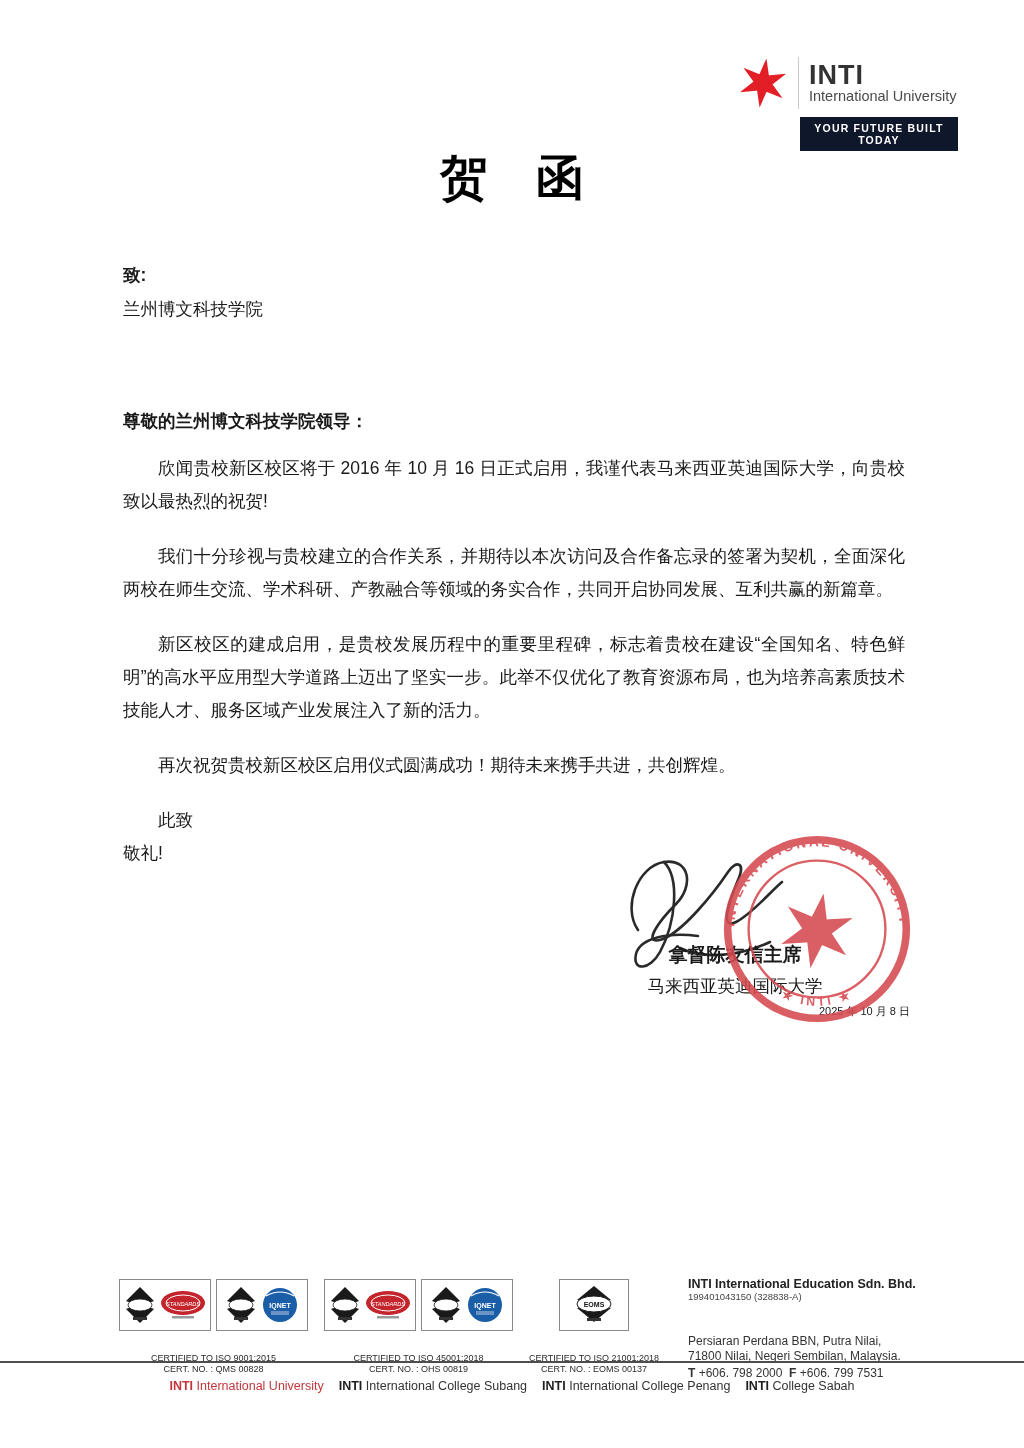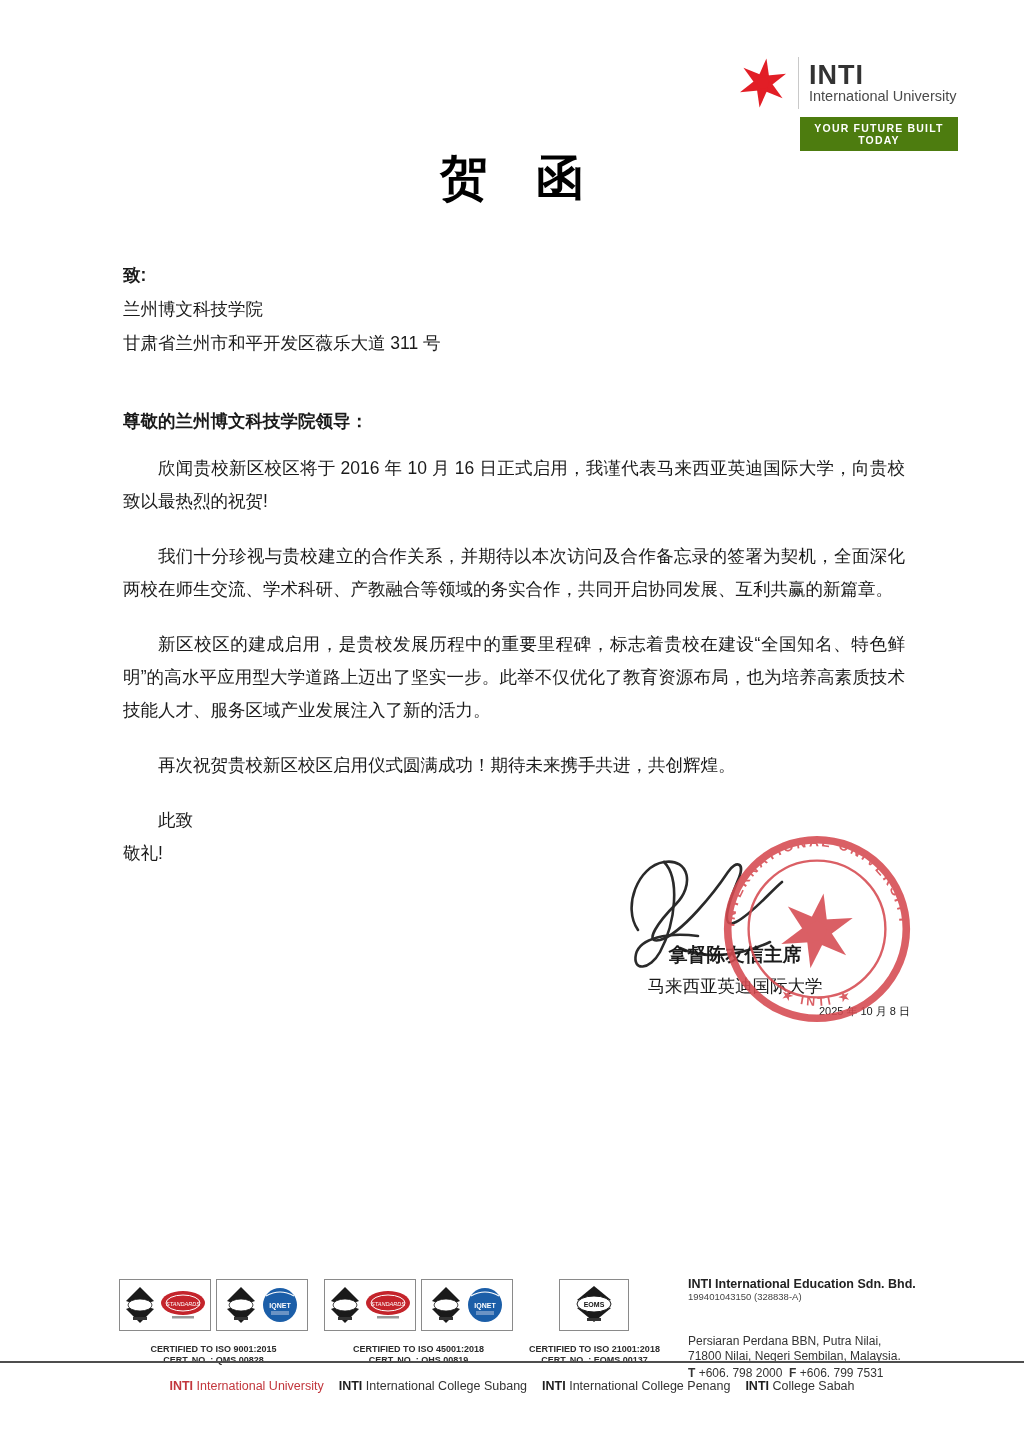--- a/index.html
+++ b/index.html
@@ -11,21 +11,21 @@
   }
 
   
   .logo-wrap { position:absolute; top:56px; right:66px; width:222px; }
   .logo-row { display:flex; align-items:center; }
   .logo-star { width:54px; height:54px; flex:0 0 auto; }
   .logo-div { width:1px; height:52px; background:#c9c9c9; margin:0 10px 0 8px; }
   .logo-text .brand { font-size:27px; font-weight:bold; color:#333; letter-spacing:1px; line-height:26px; }
   .logo-text .sub { font-size:14.5px; color:#4a4a4a; line-height:17px; }
   .logo-banner {
-    margin-top:7px; margin-left:64px; background:#4d7c0f; color:#fff;
+    margin-top:7px; margin-left:64px; background:#0f172a; color:#fff;
     font-size:10.5px; font-weight:bold; letter-spacing:1.2px;
     padding:5px 0; text-align:center; width:158px;
   }
 
   
   .title { position:absolute; top:146px; left:0; width:100%; text-align:center;
            font-size:48px; font-weight:bold; color:#000; }
   .recipient { position:absolute; top:258px; left:123px; font-size:17.5px; line-height:34px; }
   .recipient .to { font-weight:bold; }
   .salutation { position:absolute; top:409px; left:123px; font-size:17.5px; font-weight:bold; }
@@ -47,21 +47,21 @@
   .seal { position:absolute; top:-18px; left:162px; width:190px; height:190px;
           z-index:3; opacity:0.88; }
 
   
   .certs { position:absolute; top:1279px; left:119px; display:flex; align-items:flex-start; }
   .cert-group { margin-right:16px; text-align:center; }
   .cert-boxes { display:flex; gap:5px; justify-content:center; }
   .cert-box { width:92px; height:52px; border:1.5px solid #8a8a8a; background:#fff;
               display:flex; align-items:center; justify-content:center; gap:5px; }
   .cert-box.single { width:70px; }
-  .cert-caption { margin-top:13px; font-size:9px; font-weight:bold; color:#2b2b2b; line-height:11px; }
+  .cert-caption { margin-top:22px; font-size:9px; font-weight:normal; color:#2b2b2b; line-height:11px; }
 
   .company { position:absolute; top:1277px; left:688px; width:250px; }
   .company .cname { font-size:12.5px; font-weight:bold; color:#222; }
   .company .creg  { font-size:9.5px; color:#444; margin-bottom:6px; }
   .company .caddr { font-size:12px; color:#333; line-height:15px;margin-top:32px; }
   .company .cphone { font-size:12px; color:#333; margin-top:2px; }
   .company .cphone b { font-weight:bold; }
 
   .foot-rule { position:absolute; top:1361px; left:0; width:1024px; height:2px; background:#4d4d4d; }
   .institutions { position:absolute; top:1379px; left:0; width:100%;
@@ -104,21 +104,20 @@
       </div>
     </div>
     <div class="logo-banner">YOUR FUTURE BUILT TODAY</div>
   </div>
 
   <div class="title">贺　函</div>
 
   <div class="recipient">
     <div class="to">致:</div>
     <div>兰州博文科技学院</div>
-    <div>甘肃省兰州市和平开发区薇乐大道 311 号</div>
   </div>
 
   <div class="salutation">尊敬的兰州博文科技学院领导：</div>
 
   <div class="body-block">
     <p>欣闻贵校新区校区将于 2016 年 10 月 16 日正式启用，我谨代表马来西亚英迪国际大学，向贵校致以最热烈的祝贺!</p>
     <p>我们十分珍视与贵校建立的合作关系，并期待以本次访问及合作备忘录的签署为契机，全面深化两校在师生交流、学术科研、产教融合等领域的务实合作，共同开启协同发展、互利共赢的新篇章。</p>
     <p>新区校区的建成启用，是贵校发展历程中的重要里程碑，标志着贵校在建设“全国知名、特色鲜明”的高水平应用型大学道路上迈出了坚实一步。此举不仅优化了教育资源布局，也为培养高素质技术技能人才、服务区域产业发展注入了新的活力。</p>
     <p>再次祝贺贵校新区校区启用仪式圆满成功！期待未来携手共进，共创辉煌。</p>
     <p class="cizhi">此致</p>

